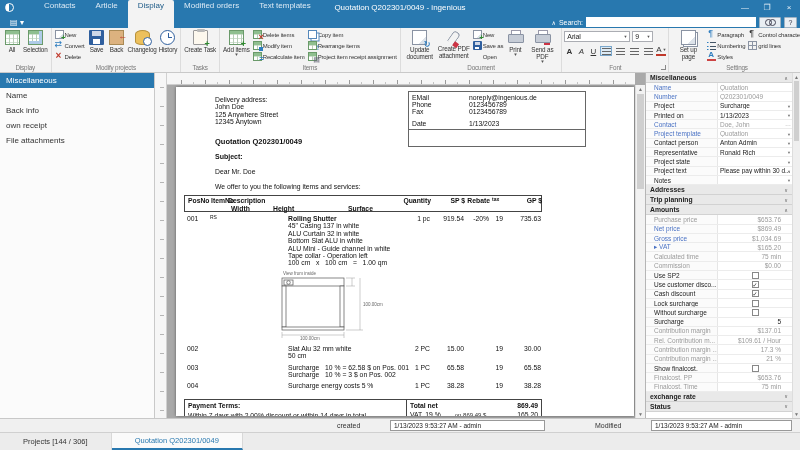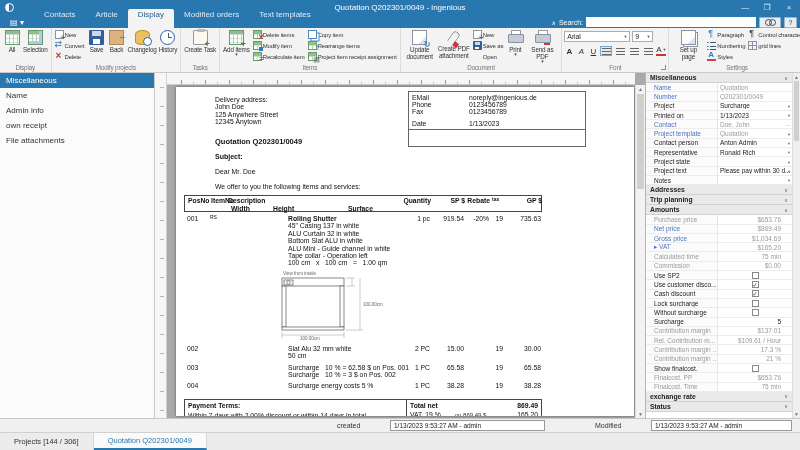--- a/index.html
+++ b/index.html
@@ -12,21 +12,21 @@
 .titlebar{height:15px;background:#2878af;display:flex;align-items:center;color:#fff;position:relative}
 .logo{width:9px;height:9px;border-radius:50%;border:1px solid #fff;margin-left:5px;flex:none;
   background:linear-gradient(90deg,#fff 0 45%,transparent 45%)}
 .title{position:absolute;left:0;right:0;text-align:center;font-size:8px;pointer-events:none}
 .winbtns{margin-left:auto;display:flex;height:100%}
 .wbtn{width:22px;display:flex;align-items:center;justify-content:center;font-size:8px;color:#eaf2f8}
 
 
 .menubar{height:13px;background:#2878af;display:flex;align-items:flex-end;color:#dceaf5;font-size:8px;position:relative}
 .appmenu{width:34px;text-align:center;padding-bottom:1px;font-size:8px;color:#fff}
-.mtab{padding:1px 10px 9px}
+.mtab{padding:1px 10px 18px}
 .mtab.active{background:#f3f3f3;color:#1d5a87;border-radius:2px 2px 0 0}
 .mright{position:absolute;right:3px;top:1px;height:12px;display:flex;align-items:center;gap:3px}
 .mchev{font-size:6px;color:#fff}
 .slabel{font-size:7px;color:#fff}
 .search-input{width:170px;height:10px;border:none;background:#fff;font-size:7px;padding:0 2px;outline:none}
 .mbtn{height:11px;background:#e9eef3;border:1px solid #9fb3c4;color:#334;display:flex;align-items:center;justify-content:center;font-size:7px;border-radius:1px}
 .mbtn.find{width:22px}.mbtn.help{width:13px}
 .find-ic{width:11px;height:6px;position:relative}
 .find-ic::before,.find-ic::after{content:"";position:absolute;top:0;width:5px;height:5px;border:1px solid #445;border-radius:50%}
 .find-ic::before{left:0}.find-ic::after{right:0}
@@ -187,21 +187,21 @@
 .pval.ctr{justify-content:center}
 .cb{width:7px;height:7px;border:1px solid #888;background:#fff;font-size:6px;line-height:6px;text-align:center;color:#222}
 .pscroll{position:absolute;right:0;top:0;bottom:0;width:8px;background:#efefef;border-left:1px solid #ddd}
 .pthumb{position:absolute;left:1px;right:1px;top:8px;height:60px;background:#cfcfcf}
 
 
 .statusrow{height:14px;background:#f0f0f0;border-top:1px solid #c8c8c8;position:relative;font-size:7px;color:#333}
 .sr-lab{position:absolute;top:3px}
 .sr-box{position:absolute;top:1px;height:11px;background:#fff;border:1px solid #999;font-size:6.5px;display:flex;align-items:center;padding:0 3px;color:#222;white-space:nowrap;overflow:hidden}
 .bottomtabs{height:18px;background:#ececec;border-top:1px solid #d0d0d0;display:flex;font-size:7.5px}
-.btab{display:flex;align-items:center;justify-content:center;padding:0 14px;color:#333;border-right:1px solid #d8d8d8}
+.btab{display:flex;align-items:center;justify-content:center;padding:0 23px;color:#333;border-right:1px solid #d8d8d8}
 .btab.active{background:#fafafa;color:#2878af;border-bottom:2px solid #2878af}
 </style>
 </head>
 <body>
 
 <div id="app">
 
   <div class="titlebar">
     <span class="logo"></span>
     <span class="title">Quotation Q202301/0049 - ingenious</span>
@@ -438,21 +438,21 @@
         </div>
         <div class="glabel">Settings</div>
       </div>
     </div>
 
   <div class="main">
     <div class="sidebar">
       <div id="sidebar-items">
           <div class="sb-item active">Miscellaneous</div>
           <div class="sb-item">Name</div>
-          <div class="sb-item">Admin info</div>
+          <div class="sb-item">Back info</div>
           <div class="sb-item">own receipt</div>
           <div class="sb-item">File attachments</div>
         </div>
     </div>
 
     <div class="vruler"></div>
 
     <div class="docarea">
       <div class="hruler"></div>
 

